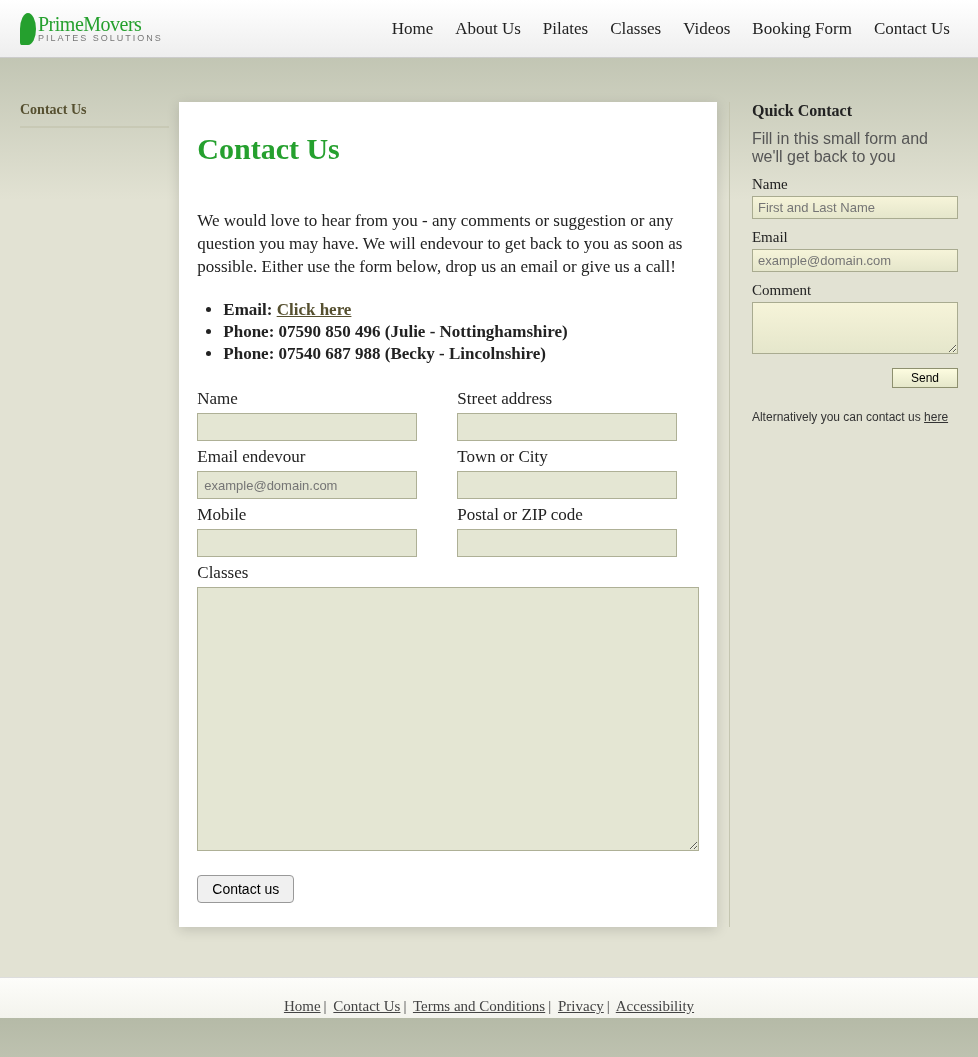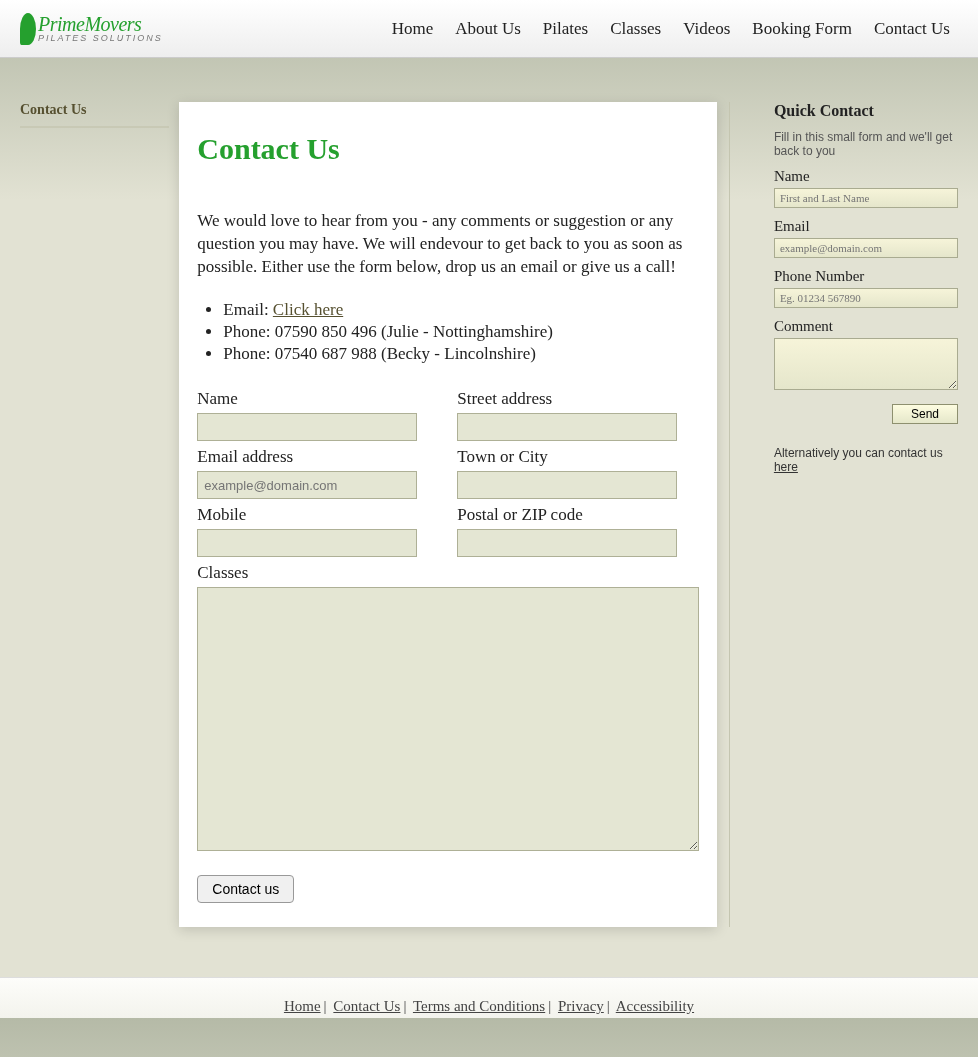--- a/index.html
+++ b/index.html
@@ -10,67 +10,67 @@
     width: 978px;
   }
   .header {
     background: linear-gradient(to bottom, #fff, #eee);
     border-bottom: 1px solid #ccc;
     padding: 5px 20px;
     display: flex;
     align-items: center;
     height: 58px;
   }
-  .logo { display:flex; align-items:center; gap:2px;font-style:italic; }
+  .logo { display:flex; align-items:center; gap:2px; }
   .logo-text { display:flex; flex-direction:column; line-height:1; }
   .logo-text .t1 { font-size:20px; color:#25a02e; letter-spacing:-0.5px; }
   .logo-text .t1 .rest { color:#25a02e; }
   .logo-text .t2 { font-size:9px; color:#777; letter-spacing:2px; font-family:Arial,sans-serif; }
   .logo-p { width:16px; height:32px; background:#25a02e; border-radius:50% 50% 50% 10%; position:relative; }
   .nav { margin-left:auto; display:flex; gap:22px; padding-right:8px; }
   .nav a { color:#222; text-decoration:none; font-size:17px; cursor:pointer; }
 
   .wrap { padding: 44px 20px 20px 20px; display:flex; gap:0; }
   .leftcol { width:160px; padding-right:10px; }
   .sub-hdr { font-weight:bold; color:#565030; font-size:14px; padding-bottom:8px; border-bottom:2px solid #c8c9b5; }
 
   .main {
     background:#fff; width:540px; padding:30px 18px 24px 18px;
     box-shadow: 0 3px 12px rgba(0,0,0,0.15);
   }
   .main h1 { color:#25a02e; font-size:30px; font-weight:bold; margin-bottom:44px; }
   .intro { font-size:17px; line-height:1.35; margin-bottom:20px; }
   .main ul { list-style:disc; padding-left:26px; font-size:17px; margin-bottom:24px; }
-  .main ul li { line-height:1.3; }
+  .main ul li { line-height:1.3;font-weight:bold; }
   .main a { color:#565030; text-decoration:underline; }
 
   .form-grid { display:flex; flex-wrap:wrap; gap:0 40px; }
   .field { width:220px; margin-bottom:6px; }
   .field.full { width:100%; }
   .field label { display:block; font-size:17px; margin-bottom:4px; }
   .field input, .field textarea {
     width:100%; background:#e4e6d3; border:1px solid #aeb096;
     padding:6px; font-family:Arial,sans-serif; font-size:13px; color:#888;
   }
   .field input { height:28px; }
   .field textarea { height:264px; resize:both; }
   .btn-contact {
     margin-top:14px; background:#f0f0f0; border:1px solid #999; border-radius:4px;
     padding:5px 14px; font-size:14px; cursor:pointer;
   }
 
-  .rightcol { width:230px; padding-left:44px; border-left:1px solid #c4c5b0; margin-left:12px; }
+  .rightcol { width:230px; padding-left:22px; border-left:1px solid #c4c5b0; margin-left:12px; }
   .rightcol h2 { font-size:16px; font-weight:bold; margin-bottom:10px; color:#222; }
-  .rightcol .sub { font-size:12px; font-family:Arial,sans-serif; color:#555; margin-bottom:10px; }
+  .rightcol .sub { font-size:16px; font-family:Arial,sans-serif; color:#555; margin-bottom:10px; }
   .qf-field { margin-bottom:10px; }
   .qf-field label { display:block; font-size:15px; margin-bottom:3px; }
   .qf-field input, .qf-field textarea {
     width:100%; background:linear-gradient(to bottom, #f6f4d9, #e5e6cb);
-    border:1px solid #a9ab90; padding:3px 5px; font-family:Liberation Serif, serif;
-    font-size:11px; color:#888;
+    border:1px solid #a9ab90; padding:3px 5px; font-family:Liberation Sans, sans-serif;
+    font-size:13px; color:#888;
   }
   .qf-field textarea { height:52px; resize:both; }
   .send-row { text-align:right; margin-top:5px; }
   .send-btn {
     background:linear-gradient(to bottom,#fdfce0,#e5e7ca); border:1px solid #8e906f;
     padding:2px 18px; font-size:12px; cursor:pointer;
   }
   .alt { font-size:12px; font-family:Arial,sans-serif; margin-top:22px; color:#333; }
   .alt a { color:#333; text-decoration:underline; }
 
@@ -114,39 +114,38 @@
     <p class="intro">We would love to hear from you - any comments or suggestion or any question you may have. We will endevour to get back to you as soon as possible. Either use the form below, drop us an email or give us a call!</p>
     <ul>
       <li><span>Email: </span><a>Click here</a></li>
       <li>Phone: 07590 850 496 (Julie - Nottinghamshire)</li>
       <li>Phone: 07540 687 988 (Becky - Lincolnshire)</li>
     </ul>
 
     <div class="form-grid">
       <div style="width:220px;">
         <div class="field"><label>Name</label><input style=""></div>
-        <div class="field"><label>Email address</label><input placeholder="example@domain.com" style=""></div>
+        <div class="field"><label>Email endevour</label><input placeholder="example@domain.com" style=""></div>
         <div class="field"><label>Mobile</label><input style=""></div>
       </div>
       <div style="width:220px;">
         <div class="field"><label>Street address</label><input style=""></div>
         <div class="field"><label>Town or City</label><input style=""></div>
         <div class="field"><label>Postal or ZIP code</label><input style=""></div>
       </div>
       <div class="field full"><label>Classes</label><textarea style=""></textarea></div>
     </div>
     <button class="btn-contact">Contact us</button>
   </div>
 
   <div class="rightcol">
     <h2>Quick Contact</h2>
     <p class="sub">Fill in this small form and we'll get back to you</p>
     <div class="qf-field"><label>Name</label><input placeholder="First and Last Name" style=""></div>
     <div class="qf-field"><label>Email</label><input placeholder="example@domain.com" style=""></div>
-    <div class="qf-field"><label>Phone Number</label><input placeholder="Eg. 01234 567890" style=""></div>
     <div class="qf-field"><label>Comment</label><textarea style=""></textarea></div>
     <div class="send-row"><button class="send-btn">Send</button></div>
     <p class="alt"><span>Alternatively you can contact us </span><a>here</a></p>
   </div>
 </div>
 
 <div class="footer">
   <div>
     <a>Home</a><span class="sep">|</span>
     <a>Contact Us</a><span class="sep">|</span>

